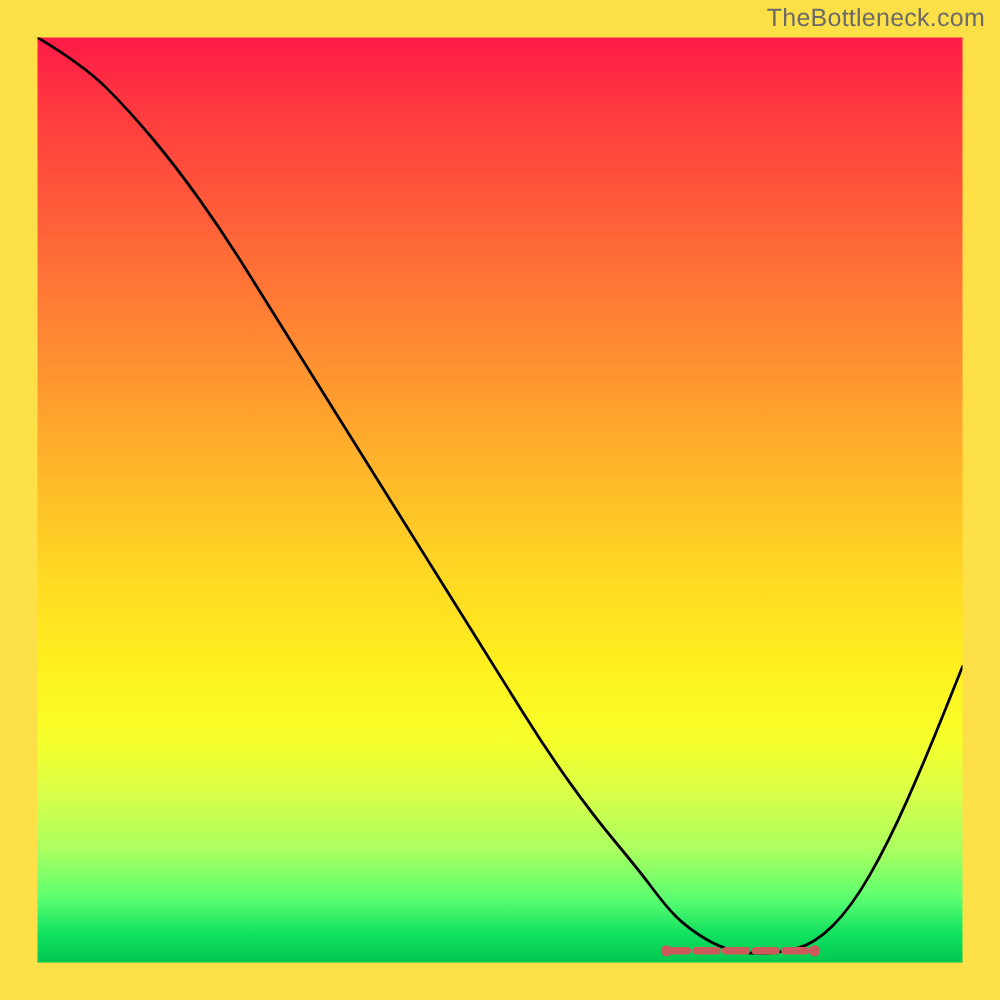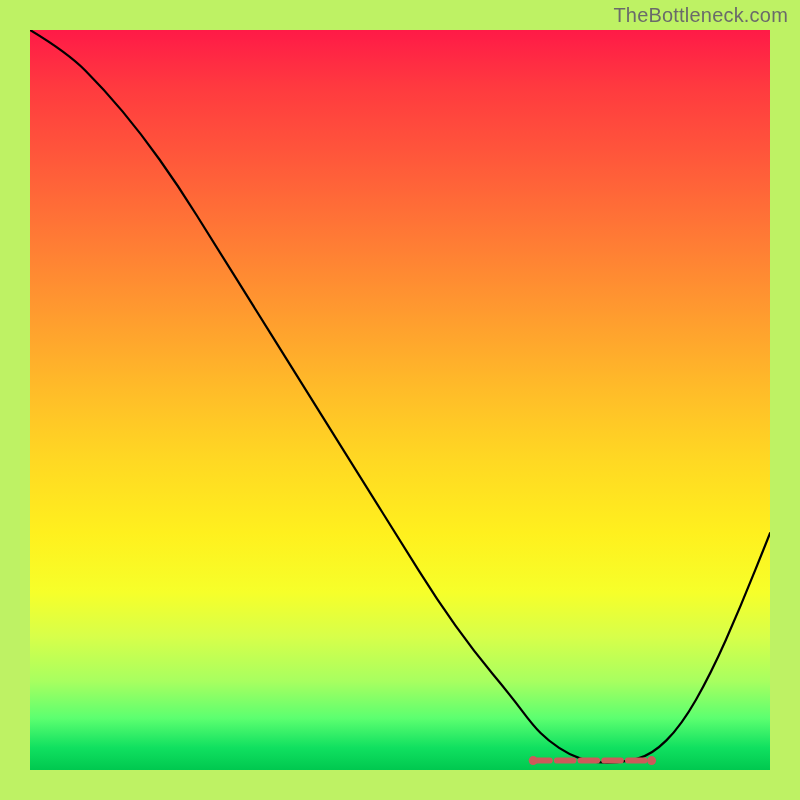--- a/index.html
+++ b/index.html
@@ -10,21 +10,21 @@
     background: #000;
     overflow: hidden;
     font-family: Arial, Helvetica, sans-serif;
   }
   .frame {
     position: absolute;
     left: 0;
     top: 0;
     width: 800px;
     height: 800px;
-    background: #bef264;
+    background: #fde047;
     text-align: right;
   }
   .plot {
     position: absolute;
     left: 30px;
     top: 30px;
     width: 740px;
     height: 740px;
     
     background: linear-gradient(to bottom,

